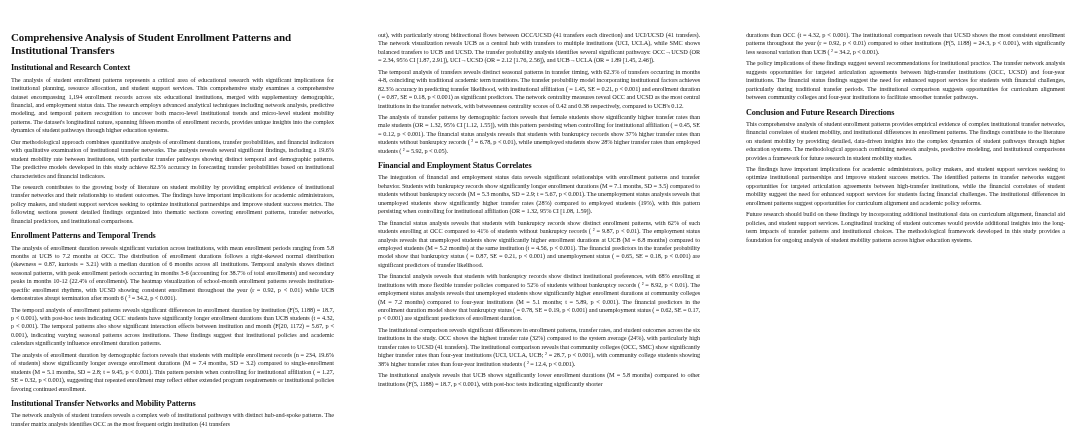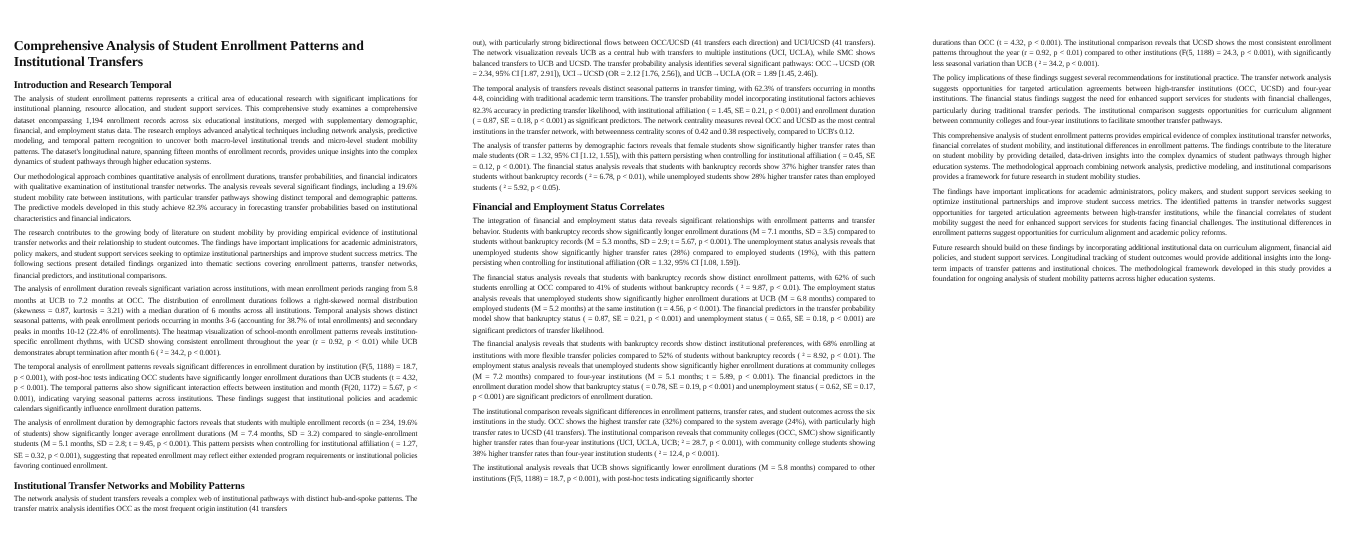--- a/index.html
+++ b/index.html
@@ -54,24 +54,25 @@
   }
 </style>
 </head>
 <body>
 
 <div class="viewer">
 
   <div class="page" id="page-1">
     <div class="content">
       <h1 class="title">Comprehensive Analysis of Student Enrollment Patterns and Institutional Transfers</h1>
-      <h2 class="sec">Introduction and Research Temporal</h2>
+      <h2 class="sec">Institutional and Research Context</h2>
       <p class="para">The analysis of student enrollment patterns represents a critical area of educational research with significant implications for institutional planning, resource allocation, and student support services. This comprehensive study examines a comprehensive dataset encompassing 1,194 enrollment records across six educational institutions, merged with supplementary demographic, financial, and employment status data. The research employs advanced analytical techniques including network analysis, predictive modeling, and temporal pattern recognition to uncover both macro-level institutional trends and micro-level student mobility patterns. The dataset's longitudinal nature, spanning fifteen months of enrollment records, provides unique insights into the complex dynamics of student pathways through higher education systems.</p>
       <p class="para">Our methodological approach combines quantitative analysis of enrollment durations, transfer probabilities, and financial indicators with qualitative examination of institutional transfer networks. The analysis reveals several significant findings, including a 19.6% student mobility rate between institutions, with particular transfer pathways showing distinct temporal and demographic patterns. The predictive models developed in this study achieve 82.3% accuracy in forecasting transfer probabilities based on institutional characteristics and financial indicators.</p>
       <p class="para">The research contributes to the growing body of literature on student mobility by providing empirical evidence of institutional transfer networks and their relationship to student outcomes. The findings have important implications for academic administrators, policy makers, and student support services seeking to optimize institutional partnerships and improve student success metrics. The following sections present detailed findings organized into thematic sections covering enrollment patterns, transfer networks, financial predictors, and institutional comparisons.</p>
+      <h2 class="sec">Enrollment Patterns and Temporal Trends</h2>
       <p class="para">The analysis of enrollment duration reveals significant variation across institutions, with mean enrollment periods ranging from 5.8 months at UCB to 7.2 months at OCC. The distribution of enrollment durations follows a right-skewed normal distribution (skewness = 0.87, kurtosis = 3.21) with a median duration of 6 months across all institutions. Temporal analysis shows distinct seasonal patterns, with peak enrollment periods occurring in months 3-6 (accounting for 38.7% of total enrollments) and secondary peaks in months 10-12 (22.4% of enrollments). The heatmap visualization of school-month enrollment patterns reveals institution-specific enrollment rhythms, with UCSD showing consistent enrollment throughout the year (r = 0.92, p &lt; 0.01) while UCB demonstrates abrupt termination after month 6 ( ² = 34.2, p &lt; 0.001).</p>
       <p class="para">The temporal analysis of enrollment patterns reveals significant differences in enrollment duration by institution (F(5, 1188) = 18.7, p &lt; 0.001), with post-hoc tests indicating OCC students have significantly longer enrollment durations than UCB students (t = 4.32, p &lt; 0.001). The temporal patterns also show significant interaction effects between institution and month (F(20, 1172) = 5.67, p &lt; 0.001), indicating varying seasonal patterns across institutions. These findings suggest that institutional policies and academic calendars significantly influence enrollment duration patterns.</p>
       <p class="para">The analysis of enrollment duration by demographic factors reveals that students with multiple enrollment records (n = 234, 19.6% of students) show significantly longer average enrollment durations (M = 7.4 months, SD = 3.2) compared to single-enrollment students (M = 5.1 months, SD = 2.8; t = 9.45, p &lt; 0.001). This pattern persists when controlling for institutional affiliation ( = 1.27, SE = 0.32, p &lt; 0.001), suggesting that repeated enrollment may reflect either extended program requirements or institutional policies favoring continued enrollment.</p>
       <h2 class="sec">Institutional Transfer Networks and Mobility Patterns</h2>
       <p class="para">The network analysis of student transfers reveals a complex web of institutional pathways with distinct hub-and-spoke patterns. The transfer matrix analysis identifies OCC as the most frequent origin institution (41 transfers</p>
     </div>
     <div class="pagenum">1</div>
   </div>
 
   <div class="page" id="page-2">
@@ -86,20 +87,21 @@
       <p class="para">The institutional comparison reveals significant differences in enrollment patterns, transfer rates, and student outcomes across the six institutions in the study. OCC shows the highest transfer rate (32%) compared to the system average (24%), with particularly high transfer rates to UCSD (41 transfers). The institutional comparison reveals that community colleges (OCC, SMC) show significantly higher transfer rates than four-year institutions (UCI, UCLA, UCB; ² = 28.7, p &lt; 0.001), with community college students showing 38% higher transfer rates than four-year institution students ( ² = 12.4, p &lt; 0.001).</p>
       <p class="para">The institutional analysis reveals that UCB shows significantly lower enrollment durations (M = 5.8 months) compared to other institutions (F(5, 1188) = 18.7, p &lt; 0.001), with post-hoc tests indicating significantly shorter</p>
     </div>
     <div class="pagenum">2</div>
   </div>
 
   <div class="page" id="page-3">
     <div class="content">
       <p class="para">durations than OCC (t = 4.32, p &lt; 0.001). The institutional comparison reveals that UCSD shows the most consistent enrollment patterns throughout the year (r = 0.92, p &lt; 0.01) compared to other institutions (F(5, 1188) = 24.3, p &lt; 0.001), with significantly less seasonal variation than UCB ( ² = 34.2, p &lt; 0.001).</p>
       <p class="para">The policy implications of these findings suggest several recommendations for institutional practice. The transfer network analysis suggests opportunities for targeted articulation agreements between high-transfer institutions (OCC, UCSD) and four-year institutions. The financial status findings suggest the need for enhanced support services for students with financial challenges, particularly during traditional transfer periods. The institutional comparison suggests opportunities for curriculum alignment between community colleges and four-year institutions to facilitate smoother transfer pathways.</p>
+      <h2 class="sec">Conclusion and Future Research Directions</h2>
       <p class="para">This comprehensive analysis of student enrollment patterns provides empirical evidence of complex institutional transfer networks, financial correlates of student mobility, and institutional differences in enrollment patterns. The findings contribute to the literature on student mobility by providing detailed, data-driven insights into the complex dynamics of student pathways through higher education systems. The methodological approach combining network analysis, predictive modeling, and institutional comparisons provides a framework for future research in student mobility studies.</p>
       <p class="para">The findings have important implications for academic administrators, policy makers, and student support services seeking to optimize institutional partnerships and improve student success metrics. The identified patterns in transfer networks suggest opportunities for targeted articulation agreements between high-transfer institutions, while the financial correlates of student mobility suggest the need for enhanced support services for students facing financial challenges. The institutional differences in enrollment patterns suggest opportunities for curriculum alignment and academic policy reforms.</p>
       <p class="para">Future research should build on these findings by incorporating additional institutional data on curriculum alignment, financial aid policies, and student support services. Longitudinal tracking of student outcomes would provide additional insights into the long-term impacts of transfer patterns and institutional choices. The methodological framework developed in this study provides a foundation for ongoing analysis of student mobility patterns across higher education systems.</p>
     </div>
     <div class="pagenum">3</div>
   </div>
 
   <div class="page-bottom-edge"></div>
 
 </div>

